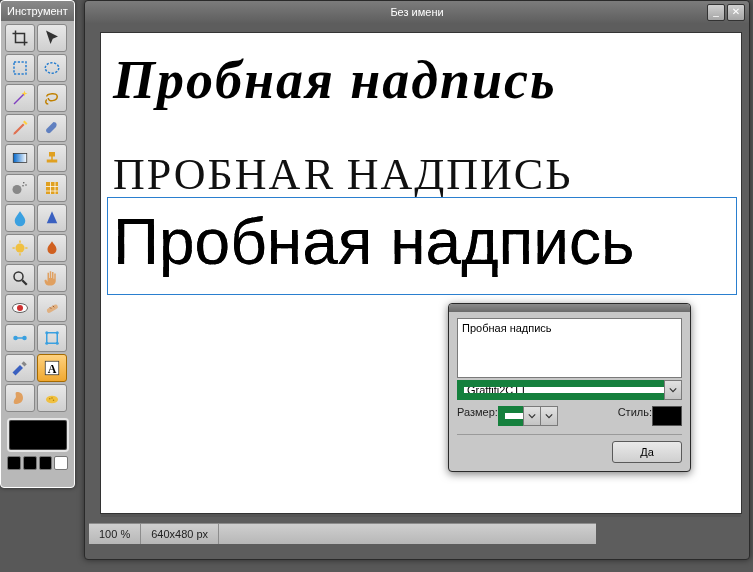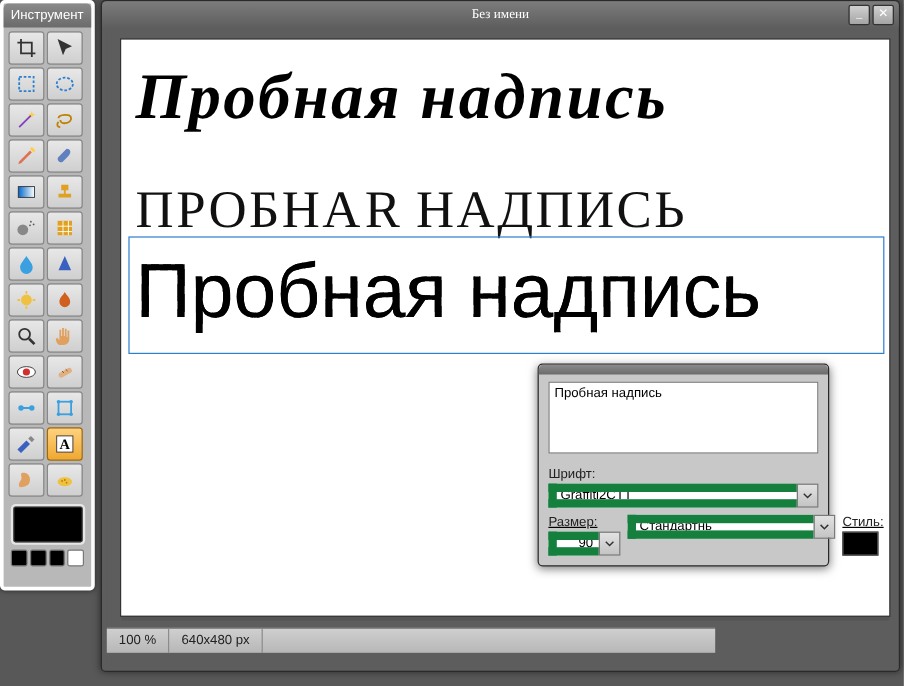--- a/index.html
+++ b/index.html
@@ -15,21 +15,21 @@
   }
 
   
   .tool-window {
     position: absolute;
     left: 0;
     top: 0;
     width: 73px;
     height: 486px;
     background: #b8b8b8;
-    border: 3px solid #ffffff;
+    border: 1px solid #ffffff;
     border-radius: 4px;
     box-shadow: 0 0 4px rgba(0,0,0,.5);
   }
   .titlebar {
     height: 20px;
     line-height: 20px;
     background: linear-gradient(#8a8a8a, #6b6b6b);
     color: #fff;
     font-size: 11px;
     padding: 0 6px;
@@ -100,21 +100,20 @@
   }
   .doc-titlebar {
     height: 22px;
     line-height: 22px;
     background: linear-gradient(#7c7c7c, #5e5e5e);
     color: #fff;
     text-align: center;
     font-size: 11px;
     position: relative;
     border-radius: 4px 4px 0 0;
-    font-family: Liberation Serif, serif;
   }
   .win-btns {
     position: absolute;
     right: 4px;
     top: 3px;
     display: flex;
     gap: 2px;
   }
   .win-btn {
     width: 16px;
@@ -259,21 +258,21 @@
     font-family: Tahoma, Arial, sans-serif;
     font-size: 11px;
     padding: 3px 4px;
     resize: none;
   }
   .dlg-row {
     display: flex;
     gap: 6px;
     margin-top: 6px;
   }
-  .dlg-col { display: flex; flex-direction: column; text-decoration: underline; }
+  .dlg-col { display: flex; flex-direction: row; }
   .dlg-select, .dlg-input {
     height: 20px;
     border: 7px solid #15803d;
     background: #fff;
     font-size: 11px;
     padding: 0 3px;
     box-sizing: border-box;
   }
   .combo {
     display: flex;
@@ -523,21 +522,20 @@
 
   </div>
 </div>
 
 <div class="dialog">
   <div class="dlg-title"></div>
   <div class="dlg-body">
 
     <textarea class="dlg-textarea" style="">Пробная надпись</textarea>
 
-    <div class="dlg-label" style="margin-top:8px">Шрифт:</div>
     <div class="combo">
       <input class="dlg-input" style="flex: 1 1 0%;" value="Graffiti2CTT">
       <div class="combo-btn">
         <svg viewBox="0 0 10 10">
             <path d="M1 3l4 4 4-4" fill="none" stroke="#333" stroke-width="1.5"></path>
           </svg>
       </div>
     </div>
 
     <div class="dlg-row">
@@ -547,29 +545,31 @@
           <input class="dlg-input" style="width: 42px; padding-left: 18px;" value="90">
           <div class="combo-btn">
             <svg viewBox="0 0 10 10">
                 <path d="M1 3l4 4 4-4" fill="none" stroke="#333" stroke-width="1.5"></path>
               </svg>
           </div>
         </div>
       </div>
       <div class="dlg-col" style="flex:1">
         <div class="combo">
-          <input class="dlg-input" style="flex: 1 1 0%; min-width: 0px;" value="Стандартнь">
           <div class="combo-btn">
             <svg viewBox="0 0 10 10">
                 <path d="M1 3l4 4 4-4" fill="none" stroke="#333" stroke-width="1.5"></path>
               </svg>
           </div>
         </div>
       </div>
       <div class="dlg-col">
         <div class="dlg-label">Стиль:</div>
         <div class="color-swatch" title="#000000"></div>
       </div>
     </div>
 
+    <div class="dlg-footer">
+      <button class="btn">Да</button>
+    </div>
 
   </div>
 </div>
 
 </body></html>

